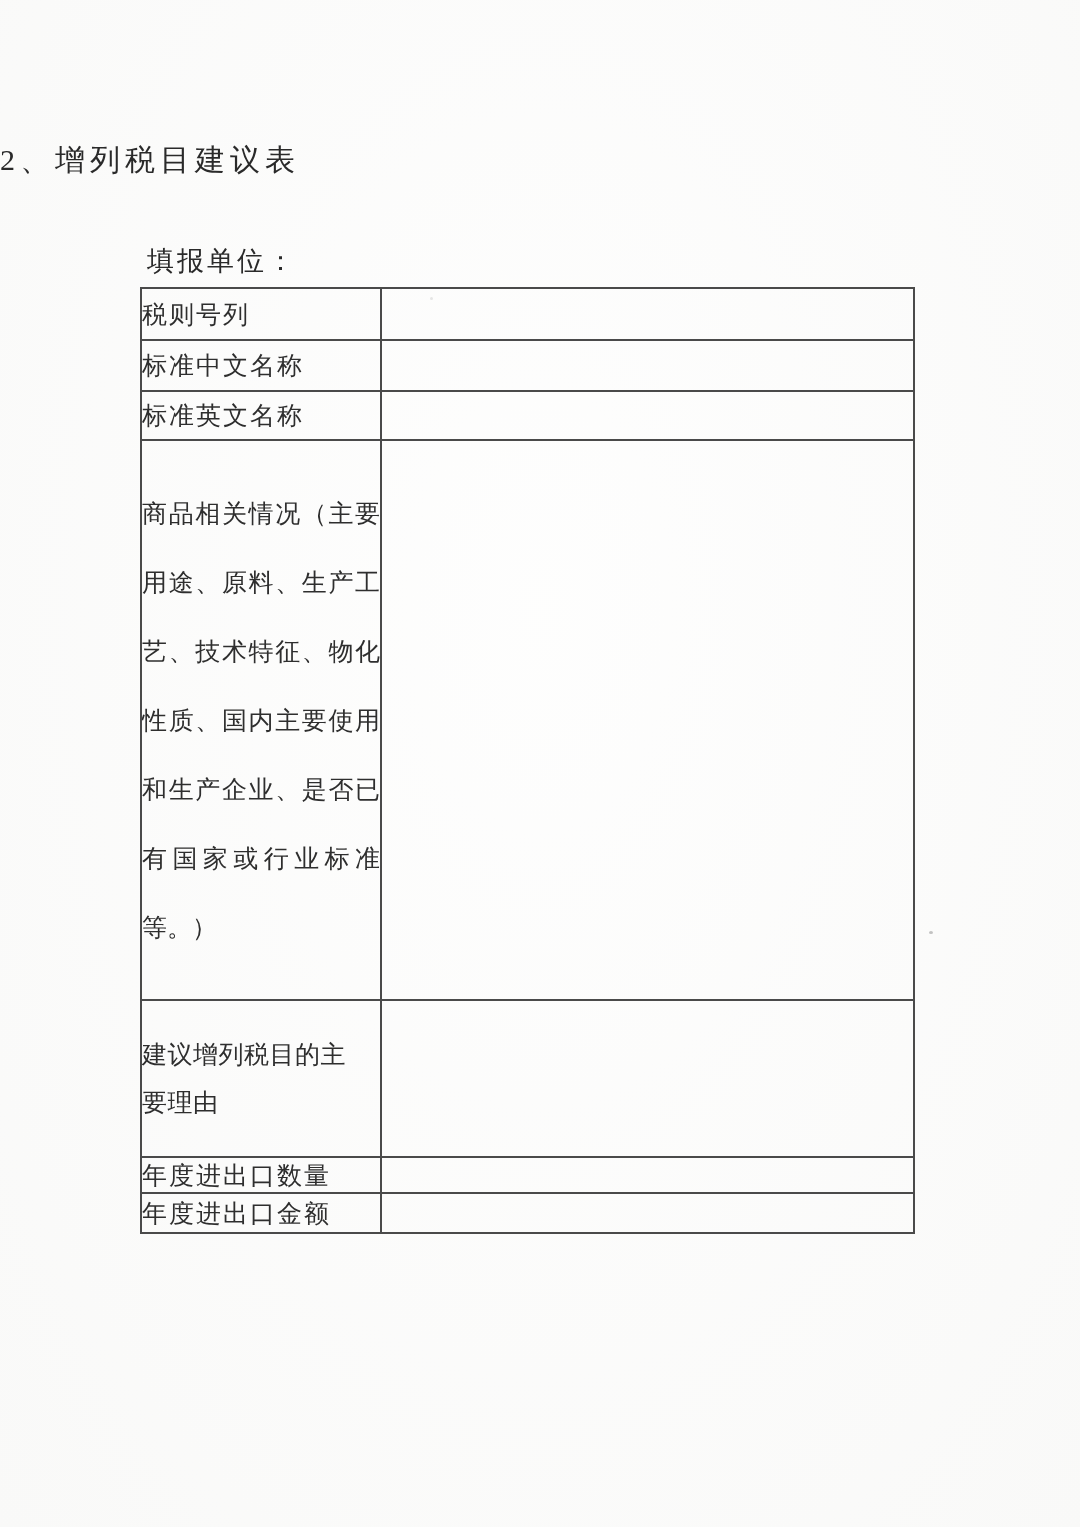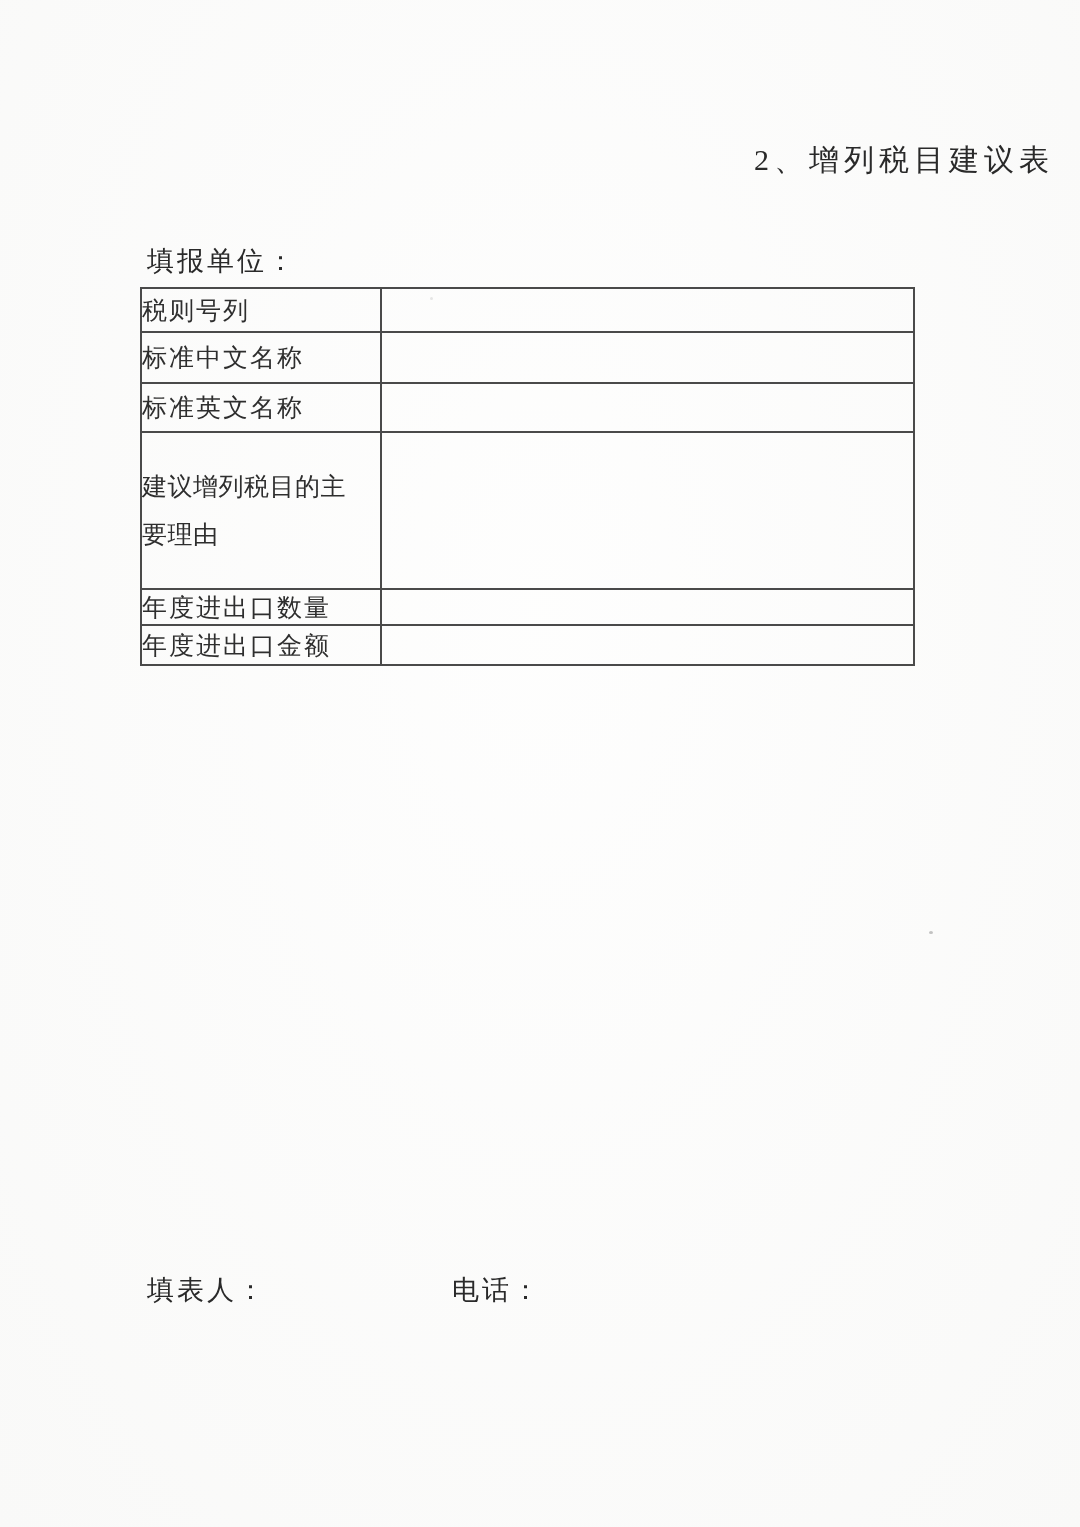--- a/index.html
+++ b/index.html
@@ -16,21 +16,21 @@
     background-image: radial-gradient(ellipse at 50% 40%, rgba(255,255,255,0.6) 0%, rgba(0,0,0,0.012) 100%);
     overflow: hidden;
     font-family: "Liberation Serif", "DejaVu Serif", serif;
     color: #2e2e2e;
   }
   .doc-title {
     position: absolute;
     top: 140px;
     left: 0;
     width: 1054px;
-    text-align: right;
+    text-align: left;
     font-size: 30px;
     letter-spacing: 5px;
     color: #2a2a2a;
     white-space: nowrap;
   }
   .unit-line {
     position: absolute;
     top: 243px;
     left: 147px;
     font-size: 27px;
@@ -120,30 +120,42 @@
 
   <div class="unit-line">填报单位：</div>
 
   <div class="table-wrap">
     <table class="form-table">
       <colgroup>
           <col class="c-label">
           <col class="c-value">
         </colgroup>
       <tbody>
-        <tr style="height:44px;">
+        <tr style="height:52px;">
           <td class="label-cell">税则号列</td>
           <td class="value-cell"></td>
         </tr>
         <tr style="height:51px;">
           <td class="label-cell">标准中文名称</td>
           <td class="value-cell"></td>
         </tr>
         <tr style="height:49px;">
           <td class="label-cell">标准英文名称</td>
+          <td class="value-cell"></td>
+        </tr>
+        <tr style="height:560px;">
+          <td class="label-cell multiline big-label">
+            <div class="line">商品相关情况（主要</div>
+            <div class="line">用途、原料、生产工</div>
+            <div class="line">艺、技术特征、物化</div>
+            <div class="line">性质、国内主要使用</div>
+            <div class="line">和生产企业、是否已</div>
+            <div class="line">有国家或行业标准</div>
+            <div class="line last">等。）</div>
+          </td>
           <td class="value-cell"></td>
         </tr>
         <tr style="height:157px;padding-left:44px;">
           <td class="label-cell multiline reason-label">
             <div class="line">建议增列税目的主</div>
             <div class="line">要理由</div>
           </td>
           <td class="value-cell"></td>
         </tr>
         <tr style="height:36px;">
@@ -151,21 +163,17 @@
           <td class="value-cell"></td>
         </tr>
         <tr style="height:40px;">
           <td class="label-cell">年度进出口金额</td>
           <td class="value-cell"></td>
         </tr>
       </tbody>
     </table>
   </div>
 
-  <div class="footer-line">
-    <span class="filler">填表人：</span>
-    <span class="phone">电话：</span>
-  </div>
 
   <div class="speck s1"></div>
   <div class="speck s2"></div>
 
 </div>
 
 </body></html>

